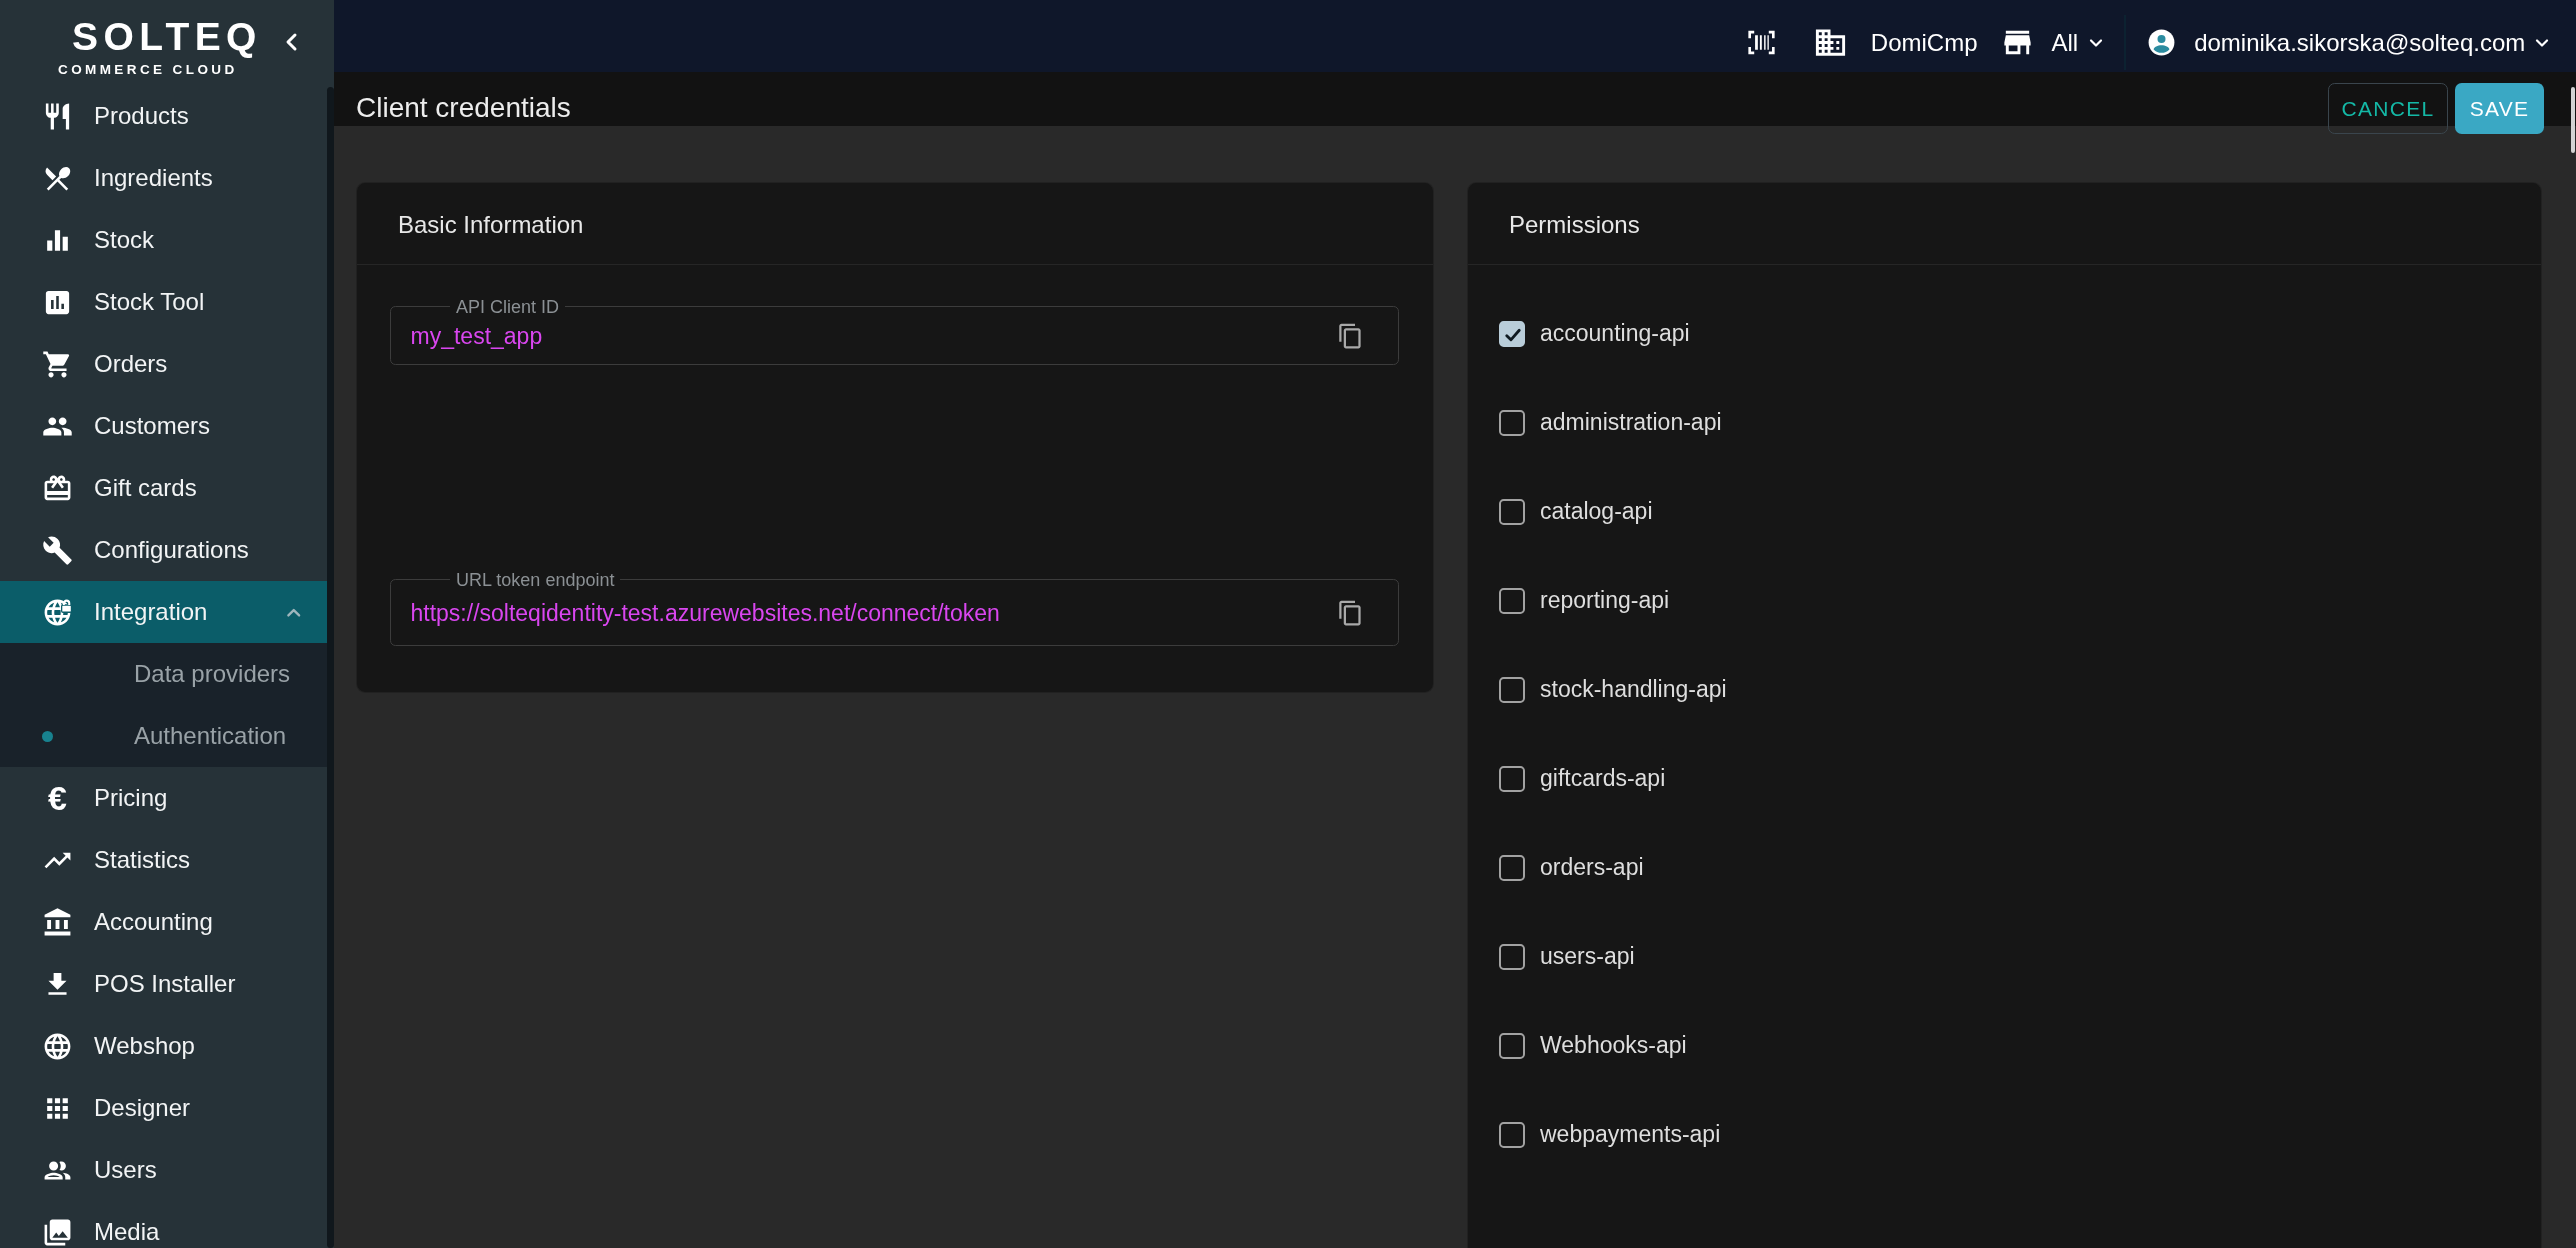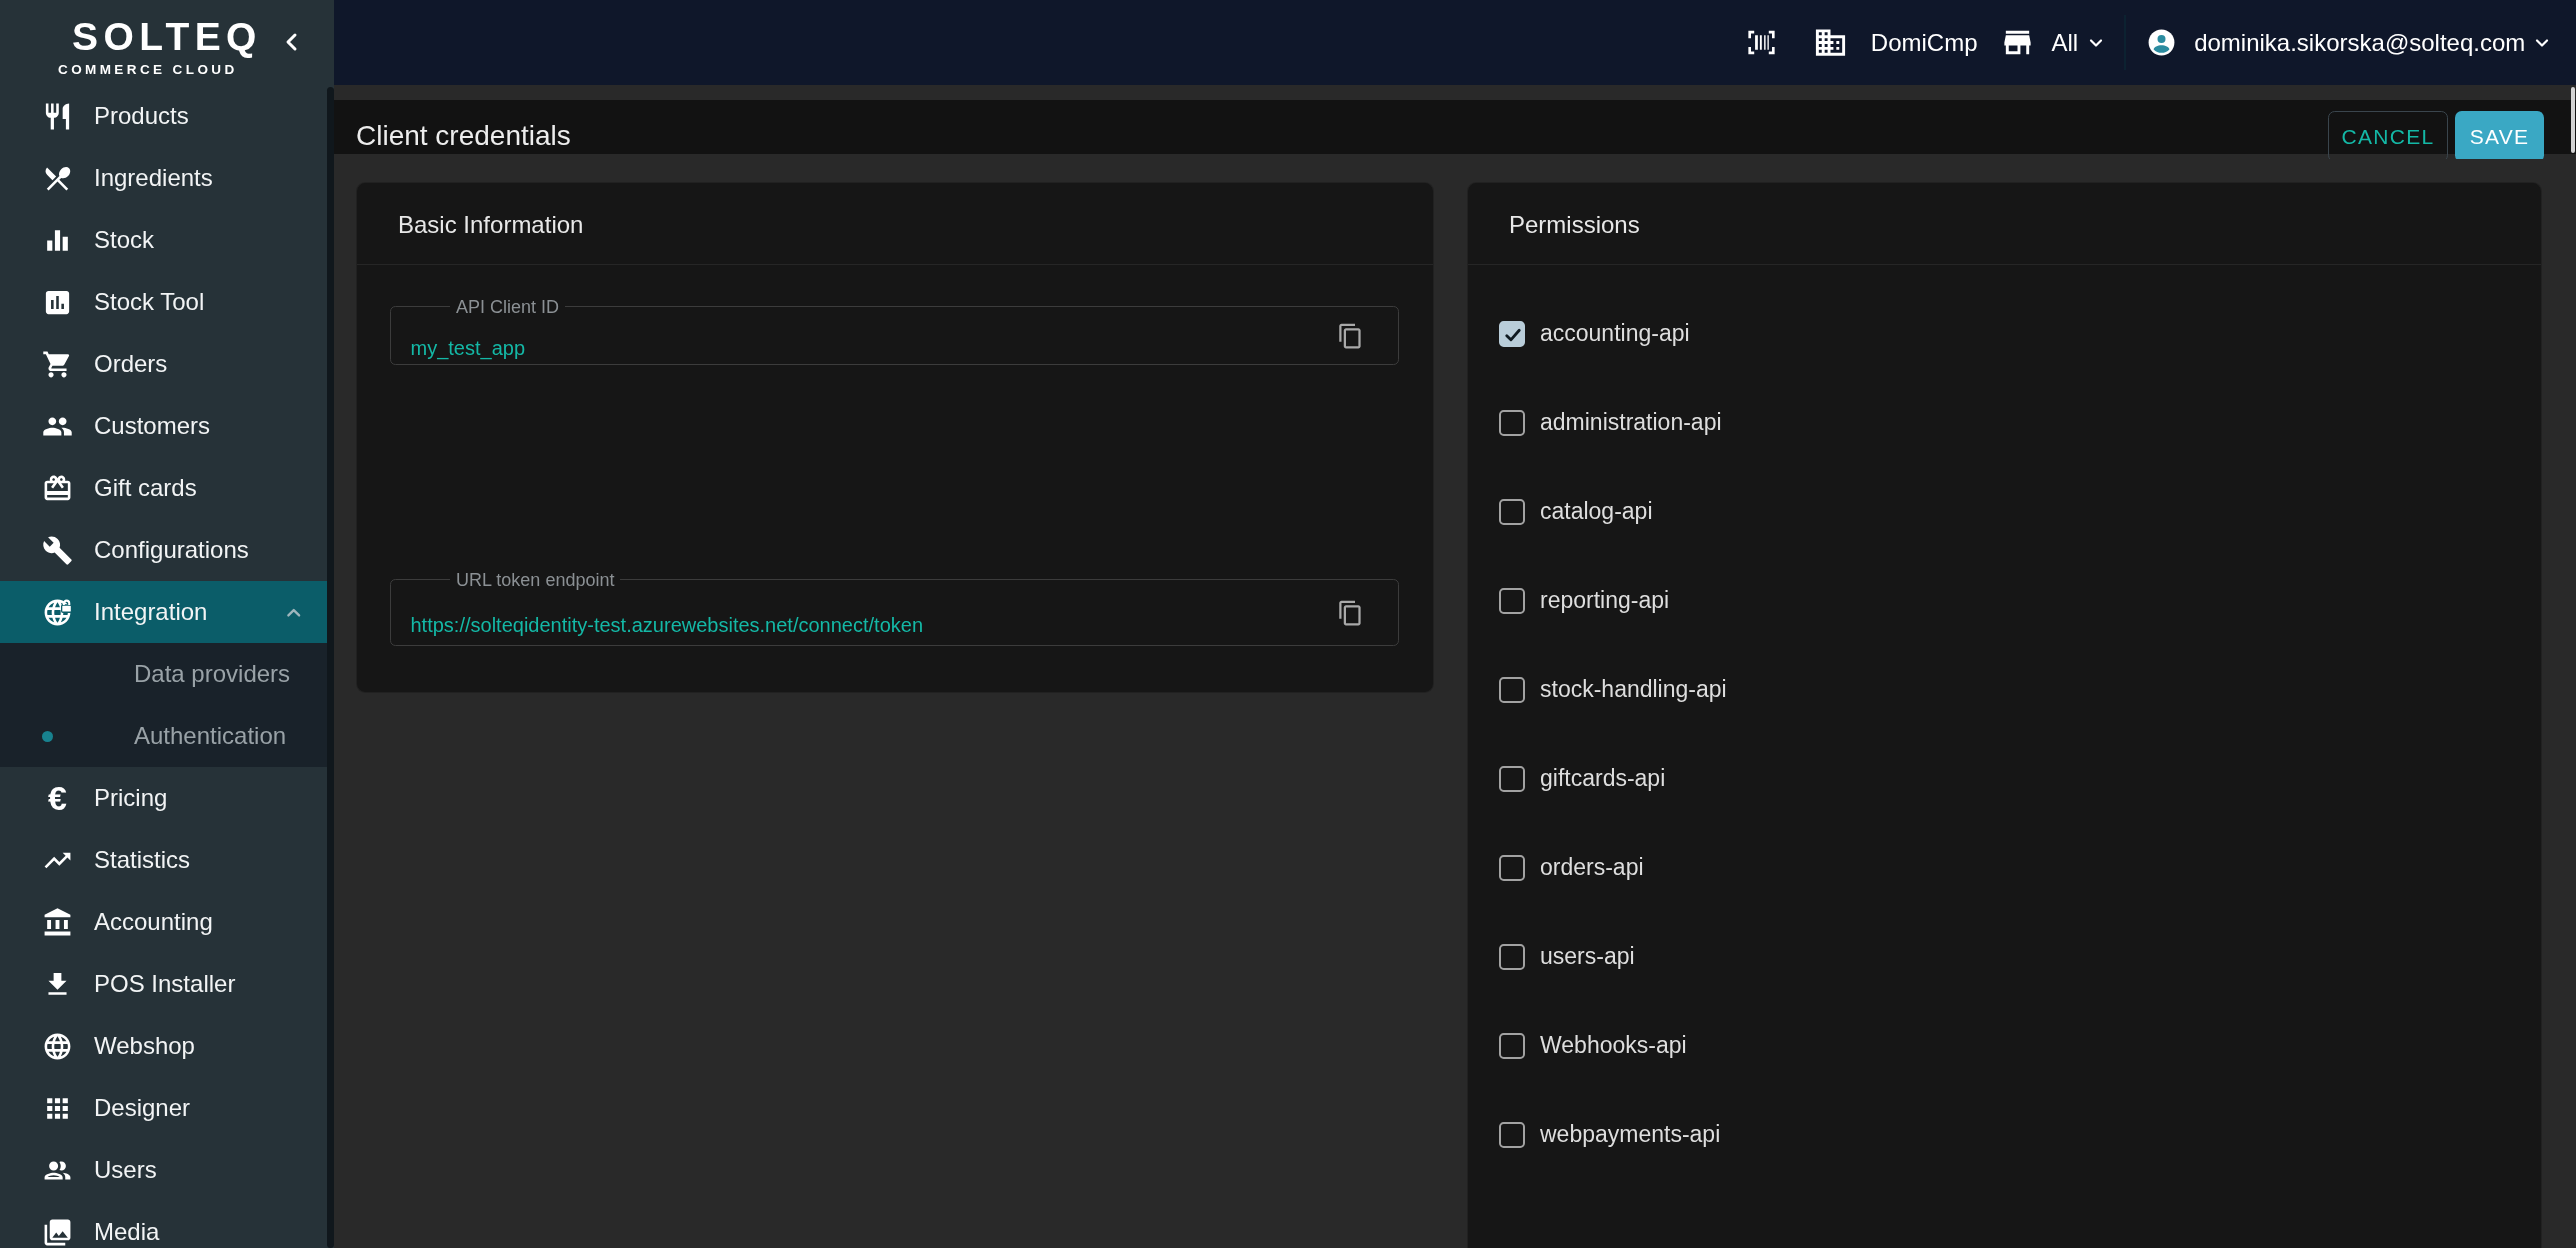--- a/index.html
+++ b/index.html
@@ -36,21 +36,21 @@
             background:#0f172a; display:flex; align-items:center; justify-content:flex-end;
             padding-right:24px; }
   .tb-ic { width:35px; height:35px; }
   .tb-ic svg { width:35px; height:35px; display:block; }
   .tb-text { color:#fff; font-size:24px; }
   .tb-chev { width:20px; height:20px; }
   .tb-divider { width:2px; height:55px; background:rgba(8,48,58,.45); }
   .sp { display:inline-block; }
 
   
-  .page-header { position:absolute; left:334px; top:100px; width:2242px; height:54px;
+  .page-header { position:absolute; left:334px; top:72px; width:2242px; height:54px;
                  background:#121212; }
   .page-title { position:absolute; left:22px; top:20px; color:#ededed; font-size:28px; }
   .btn { position:absolute; top:11.4px; height:51px; border-radius:6.7px; font-size:21px;
          letter-spacing:1.3px; display:flex; align-items:center; justify-content:center;
          cursor:pointer; font-family:"Liberation Sans", sans-serif; }
   .btn-cancel { right:128px; width:120px; border:1.3px solid #3A454D; color:#14b8a6; background:transparent; }
   .btn-save   { right:32px;  width:89px; background:#3AA8C4; color:#fff; border:none; }
 
   
   .content { position:absolute; left:334px; top:159px; width:2242px; height:1089px;
@@ -61,21 +61,21 @@
   .panel-perms { left:1133px; top:23px; width:1075px; height:1116px; }
   .panel-title { position:absolute; left:41px; top:28px; color:#e8e8e8; font-size:24px; }
   .panel-divider { position:absolute; left:0; top:81px; width:100%; height:0.7px;
                    background:#262626; }
 
   .field { position:absolute; left:33px; width:1009px; border:1.3px solid #3C3C3C;
            border-radius:5.4px; }
   .field-label { position:absolute; top:-10px; left:15px; background:#161616;
                  padding:0 6px; color:#8b9094; font-size:18px;margin-left:44px; }
   .field-value { position:absolute; left:19.5px; top:50%; transform:translateY(-50%);
-                 color:#14b8a6; font-size:20px; white-space:nowrap;margin-top:12px; }
+                 color:#d946ef; font-size:23px; white-space:nowrap; }
   .copy-btn { position:absolute; right:34px; top:50%; transform:translateY(-50%);
               width:27px; height:27px; cursor:pointer; }
   .copy-btn svg { width:27px; height:27px; display:block; }
   .f-api { top:123px; height:59px; }
   .f-desc { top:211px; height:151px; }
   .f-desc .ph { position:absolute; left:19.5px; top:21.5px; color:#c9ced1; font-size:23px; }
   .f-url { top:396px; height:67px; }
 
   .perm-list { position:absolute; left:0; top:106px; width:100%; }
   .perm-row { position:relative; height:89px; display:flex; align-items:center; }

